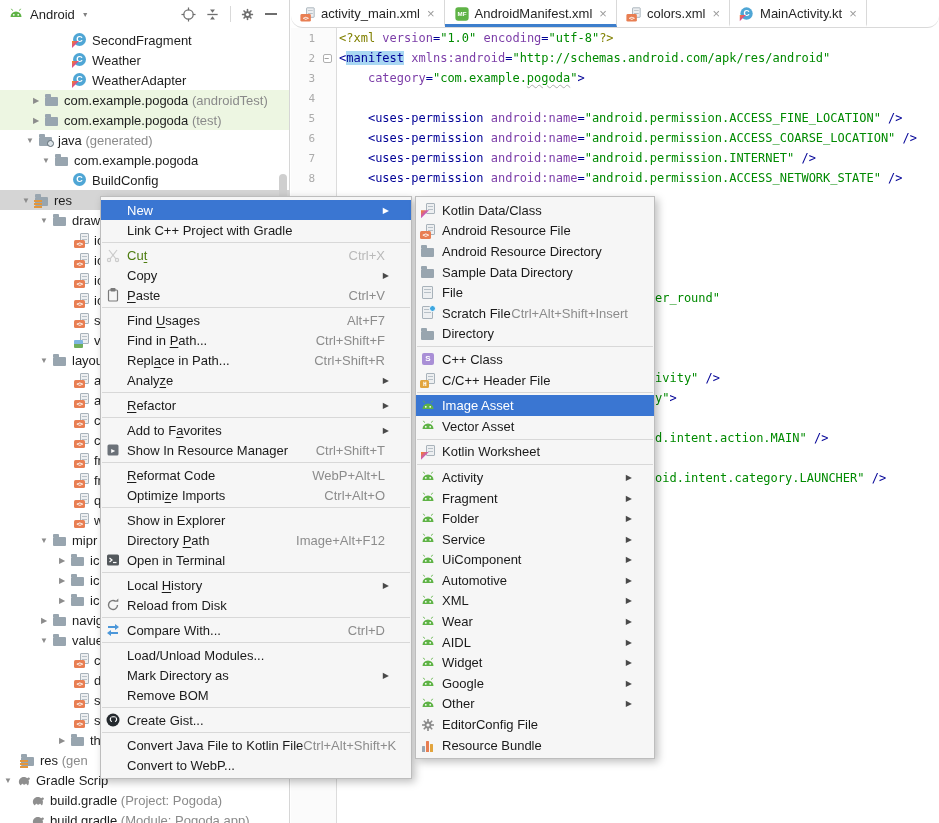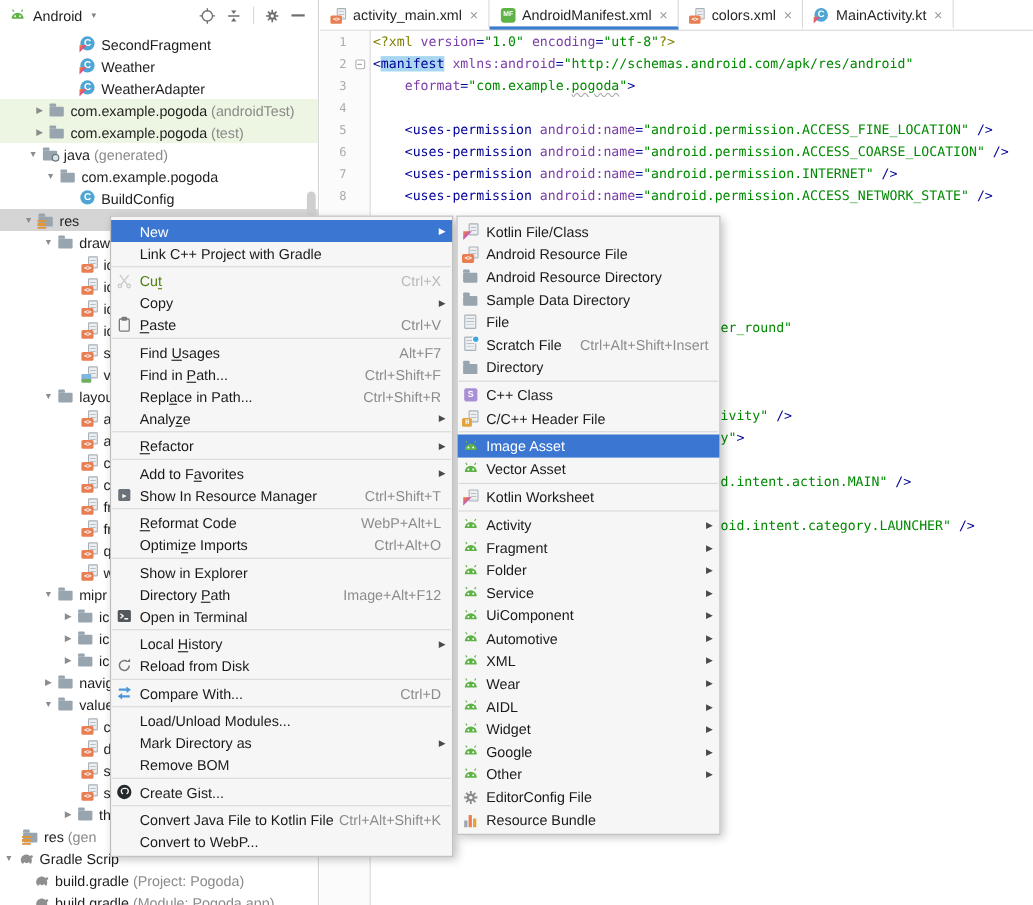--- a/index.html
+++ b/index.html
@@ -48,21 +48,21 @@
   .imb{position:absolute;left:0;bottom:0;width:9px;height:8px;border-radius:1px;
     background:linear-gradient(180deg,#7FB5E0 55%,#6FAE5C 55%);}
   .clk{position:absolute;right:0;top:0;width:7px;height:7px;border-radius:50%;background:#3FA7E0;border:1px solid #fff;}
   .sq{position:absolute;left:2px;top:2px;width:12px;height:12px;border-radius:2px;background:#A98FD6;color:#fff;
     font:bold 8px/12px "Liberation Sans",sans-serif;text-align:center;}
   .ctx{position:absolute;left:0;bottom:0;color:#0A7E8C;font:bold 6px/6px "Liberation Sans",sans-serif;}
   .rbb{position:absolute;bottom:1px;width:3px;border-radius:0.5px;}
   .b1{left:2px;height:6px;background:#9AA7B2;}.b2{left:6px;height:11px;background:#E87E52;}.b3{left:10px;height:8px;background:#E2A43C;}
   
   #editor{position:absolute;left:291px;top:0;right:0;bottom:0;background:#fff;}
-  #tabbar{height:28px;display:flex;align-items:stretch;border-bottom:1px solid #D9D9D9;background:#fff;}
+  #tabbar{height:28px;display:flex;align-items:stretch;border-bottom:1px solid #D9D9D9;background:#fff;border-radius:12px;}
   .tab{display:flex;align-items:center;padding:0 9px;border-right:1px solid #D9D9D9;font-size:13px;color:#262626;
     border-bottom:3px solid transparent;padding-top:3px;}
   .tab.active{border-bottom-color:#3D7ECC;}
   .tab .ic{transform:scale(.95);margin-right:5px;}
   .tab .close{margin-left:7px;color:#9A9A9A;font-size:13px;line-height:13px;}
   #gutter{position:absolute;left:0;top:28px;bottom:0;width:46px;background:#FBFBFB;border-right:1px solid #DCDCDC;}
   #code{position:absolute;left:0;top:28px;right:0;bottom:0;font-family:"DejaVu Sans Mono",monospace;font-size:12px;}
   .code-line{position:absolute;left:0;right:0;height:20px;display:flex;align-items:center;}
   .ln{width:26px;text-align:right;color:#ABABAB;font-size:11px;padding-right:2px;flex:none;}
   .foldcol{width:20px;flex:none;display:flex;align-items:center;justify-content:center;}
@@ -71,21 +71,21 @@
   .src{white-space:pre;padding-left:2px;}
   .tok-pi{color:#808000;}.tok-tag{color:#000096;}.tok-attr{color:#7C3EA8;}.tok-str{color:#008A00;}.tok-pl{color:#000;}
   .tok-hl{background:#A9D7F2;}
   .tok-sq{text-decoration:underline wavy 1px #ADADAD;text-underline-offset:2px;}
   .frag{position:absolute;white-space:pre;height:20px;line-height:20px;}
   
   .menu{position:absolute;background:#F6F6F6;border:1px solid #BDBDBD;box-shadow:3px 3px 8px rgba(0,0,0,.25);
     padding:3px 0;font-size:13px;color:#1a1a1a;z-index:20;}
   #ctx-menu{left:100px;top:196px;width:312px;}
   #sub-menu{left:415px;top:196px;width:240px;z-index:21;}
-  .mitem{display:flex;align-items:center;height:20px;padding:0 6px 0 4px;}
+  .mitem{display:flex;align-items:center;height:20px;padding:0 22px 0 4px;}
   #sub-menu .mitem{height:20.6px;}
   .mico{width:22px;flex:none;display:flex;align-items:center;}
   .mlabel{white-space:pre;}
   .mlabel u{text-underline-offset:2px;}
   .mspace{flex:1;}
   .mshort{color:#8C8C8C;padding-right:4px;white-space:pre;}
   .marr{width:10px;color:#4A4A4A;font-size:8px;text-align:right;flex:none;}
   .msep{height:1px;background:#D8D8D8;margin:2px 1px;}
   .mitem.hl{background:#3A76D2;}
   .mitem.hl .mlabel,.mitem.hl .marr{color:#fff;}
@@ -237,21 +237,21 @@
       <div class="code-line" style="top: 20px;">
         <span class="ln">2</span>
         <span class="foldcol">
           <span class="foldbox">−</span>
         </span>
         <span class="src"><span class="tok-tag">&lt;</span><span class="tok-tag tok-hl">manifest</span><span class="tok-pl"> </span><span class="tok-attr">xmlns:android</span><span class="tok-tag">=</span><span class="tok-str">"http://schemas.android.com/apk/res/android"</span></span>
       </div>
       <div class="code-line" style="top: 40px;">
         <span class="ln">3</span>
         <span class="foldcol"></span>
-        <span class="src"><span class="tok-pl">    </span><span class="tok-attr">eformat</span><span class="tok-tag">=</span><span class="tok-str">"com.example.</span><span class="tok-str tok-sq">pogoda</span><span class="tok-str">"</span><span class="tok-tag">&gt;</span></span>
+        <span class="src"><span class="tok-pl">    </span><span class="tok-attr">category</span><span class="tok-tag">=</span><span class="tok-str">"com.example.</span><span class="tok-str tok-sq">pogoda</span><span class="tok-str">"</span><span class="tok-tag">&gt;</span></span>
       </div>
       <div class="code-line" style="top: 60px;">
         <span class="ln">4</span>
         <span class="foldcol"></span>
         <span class="src"></span>
       </div>
       <div class="code-line" style="top: 80px;">
         <span class="ln">5</span>
         <span class="foldcol"></span>
         <span class="src"><span class="tok-pl">    </span><span class="tok-tag">&lt;uses-permission </span><span class="tok-attr">android:name</span><span class="tok-tag">=</span><span class="tok-str">"android.permission.ACCESS_FINE_LOCATION"</span><span class="tok-tag"> /&gt;</span></span>
@@ -492,21 +492,21 @@
     </div>
   </div>
 <div id="sub-menu" class="menu">
     <div class="mitem">
       <span class="mico">
         <span class="ic ic-kotlin-file">
           <i class="pg"></i>
           <i class="kt"></i>
         </span>
       </span>
-      <span class="mlabel">Kotlin File/Class</span>
+      <span class="mlabel">Kotlin Data/Class</span>
       <span class="mspace"></span>
     </div>
     <div class="mitem">
       <span class="mico">
         <span class="ic ic-xml-file">
           <i class="pg"></i>
           <b class="bx">&lt;&gt;</b>
         </span>
       </span>
       <span class="mlabel">Android Resource File</span>

